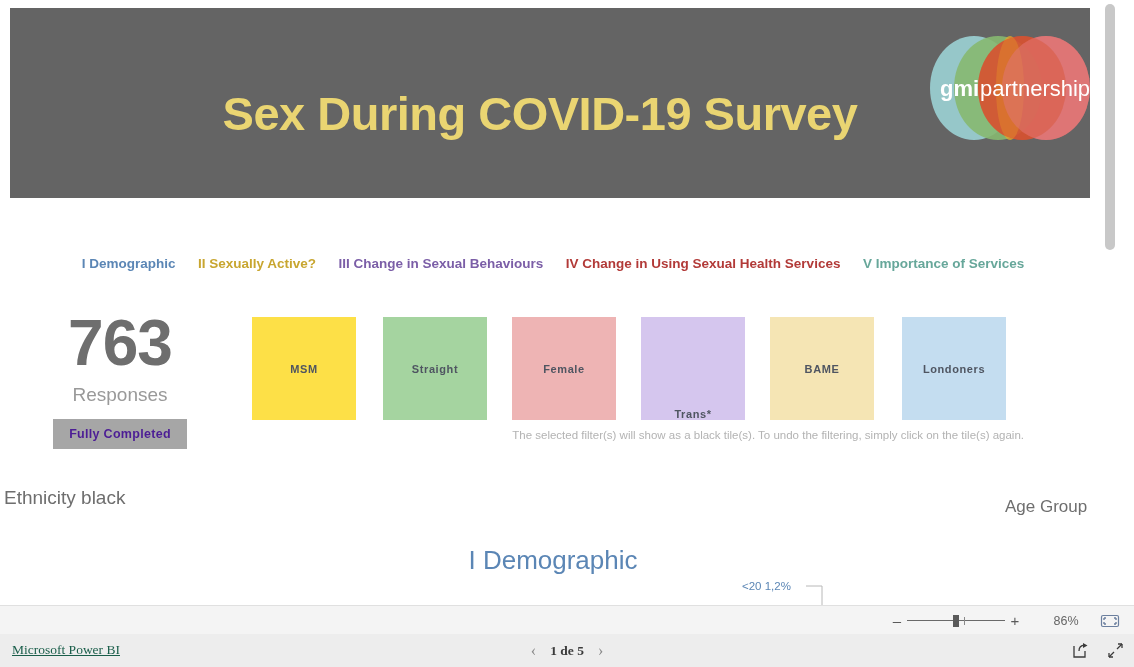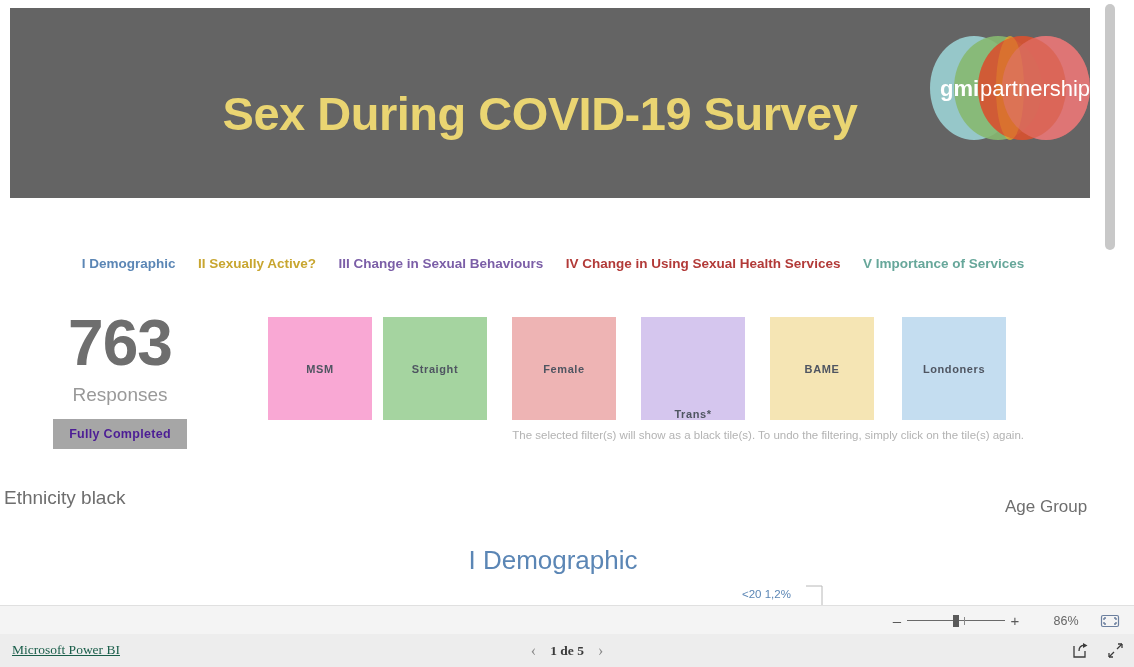--- a/index.html
+++ b/index.html
@@ -206,21 +206,21 @@
     position: absolute;
     left: 742px;
     top: 580px;
     width: 90px;
     height: 30px;
     overflow: hidden;
   }
   #age-pie-callout .callout-label {
     position: absolute;
     left: 0;
-    top: 8px;
+    top: 0;
     font-size: 11.5px;
     color: #5b86b5;
     white-space: nowrap;
   }
   #age-pie-callout .callout-leader {
     position: absolute;
     left: 806px;
     top: 0;
   }
 
@@ -417,21 +417,21 @@
       <a class="nav-link" style="color: rgb(103, 167, 154);">V Importance of Services</a>
     </div>
 
     <div id="responses-kpi">
       <div id="responses-number">763</div>
       <div id="responses-label">Responses</div>
       <div id="fully-completed-badge" style="background: rgb(166, 166, 166);">Fully Completed</div>
     </div>
 
     <div id="filter-tiles">
-      <div class="filter-tile" style="background: #f9a8d4; left: 16px;">
+      <div class="filter-tile" style="background: #fde047; left: 0px;">
         <span class="tile-label">MSM</span>
       </div>
       <div class="filter-tile" style="background: rgb(165, 212, 160); left: 131px;">
         <span class="tile-label">Straight</span>
       </div>
       <div class="filter-tile" style="background: rgb(238, 180, 180); left: 260px;">
         <span class="tile-label">Female</span>
       </div>
       <div class="filter-tile" style="background: rgb(213, 198, 238); left: 389px; align-items: flex-end;">
         <span class="tile-label">Trans*</span>

